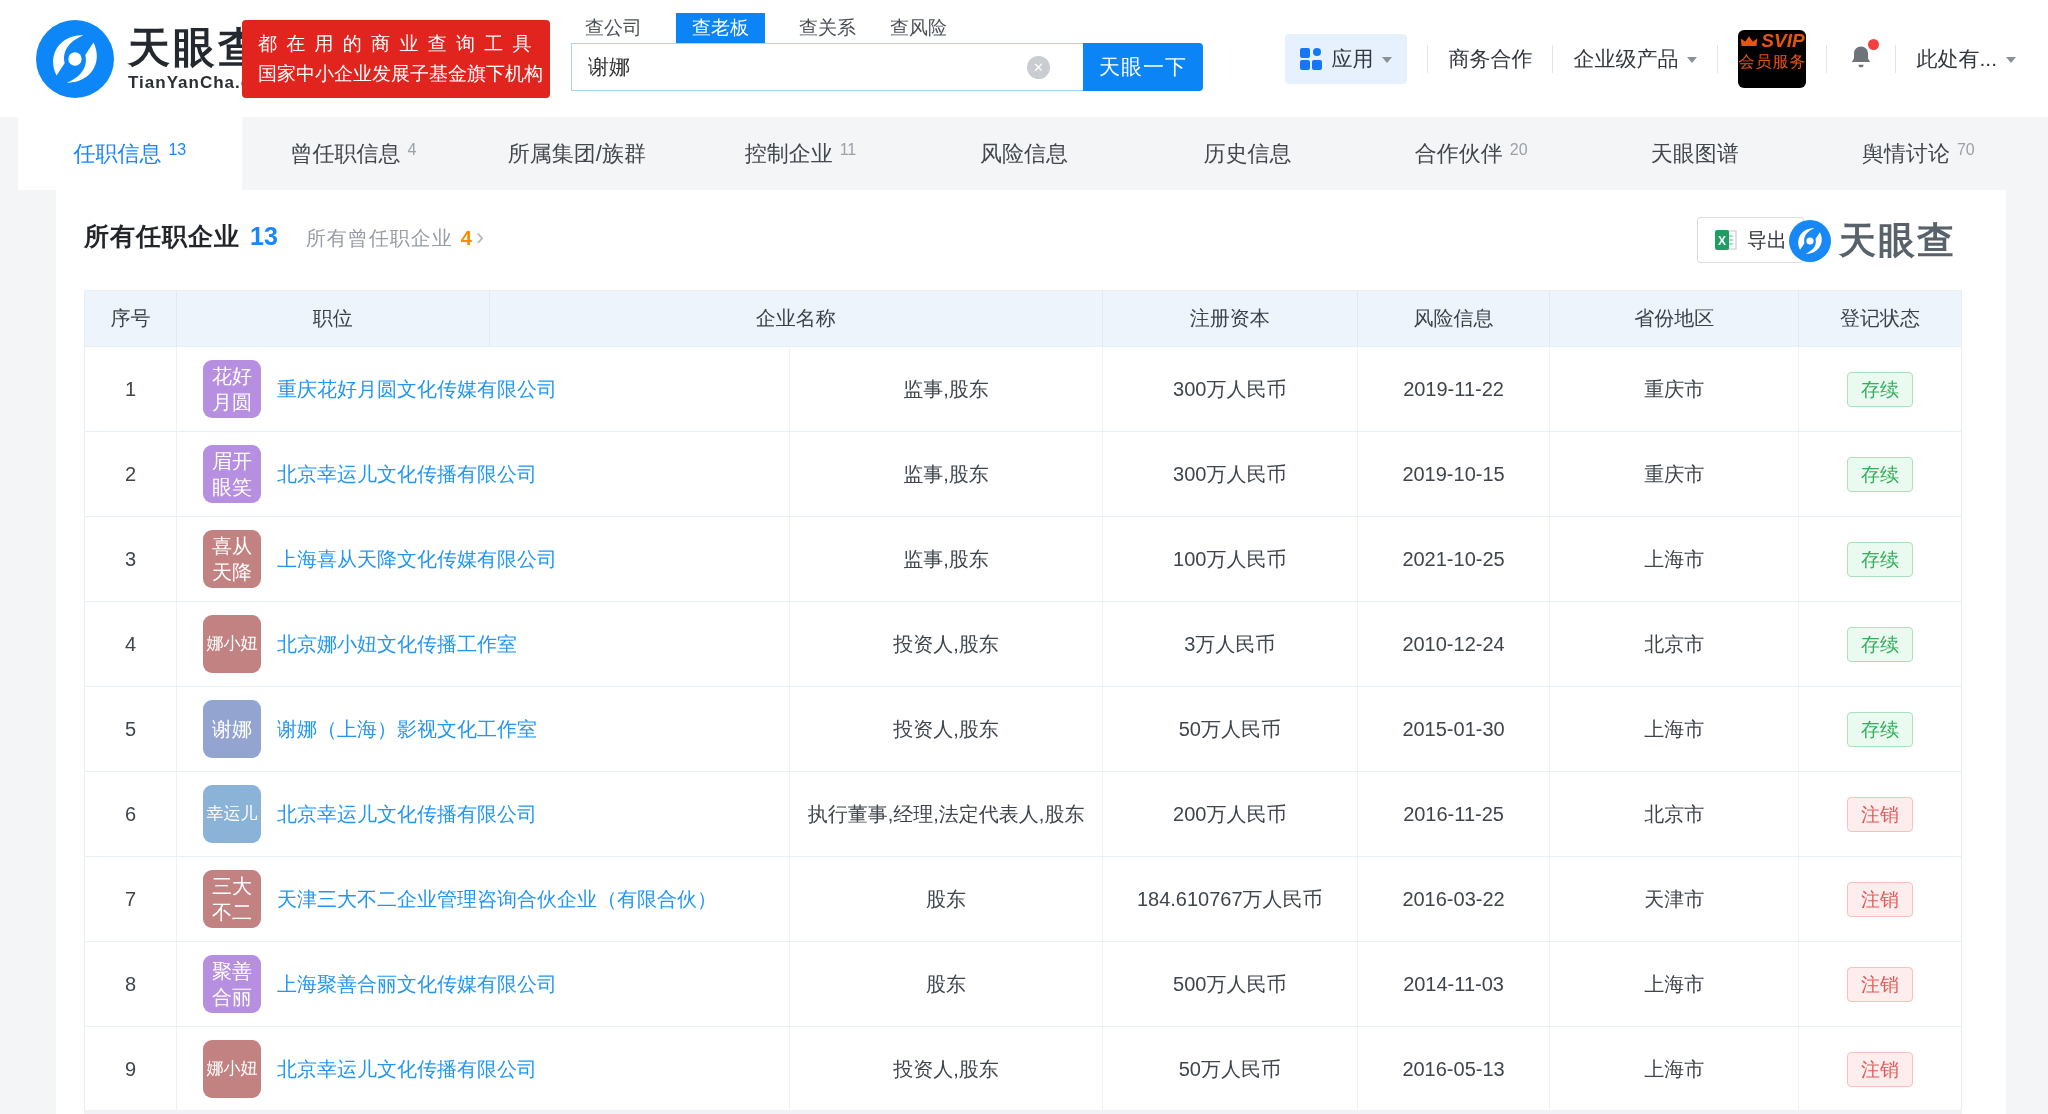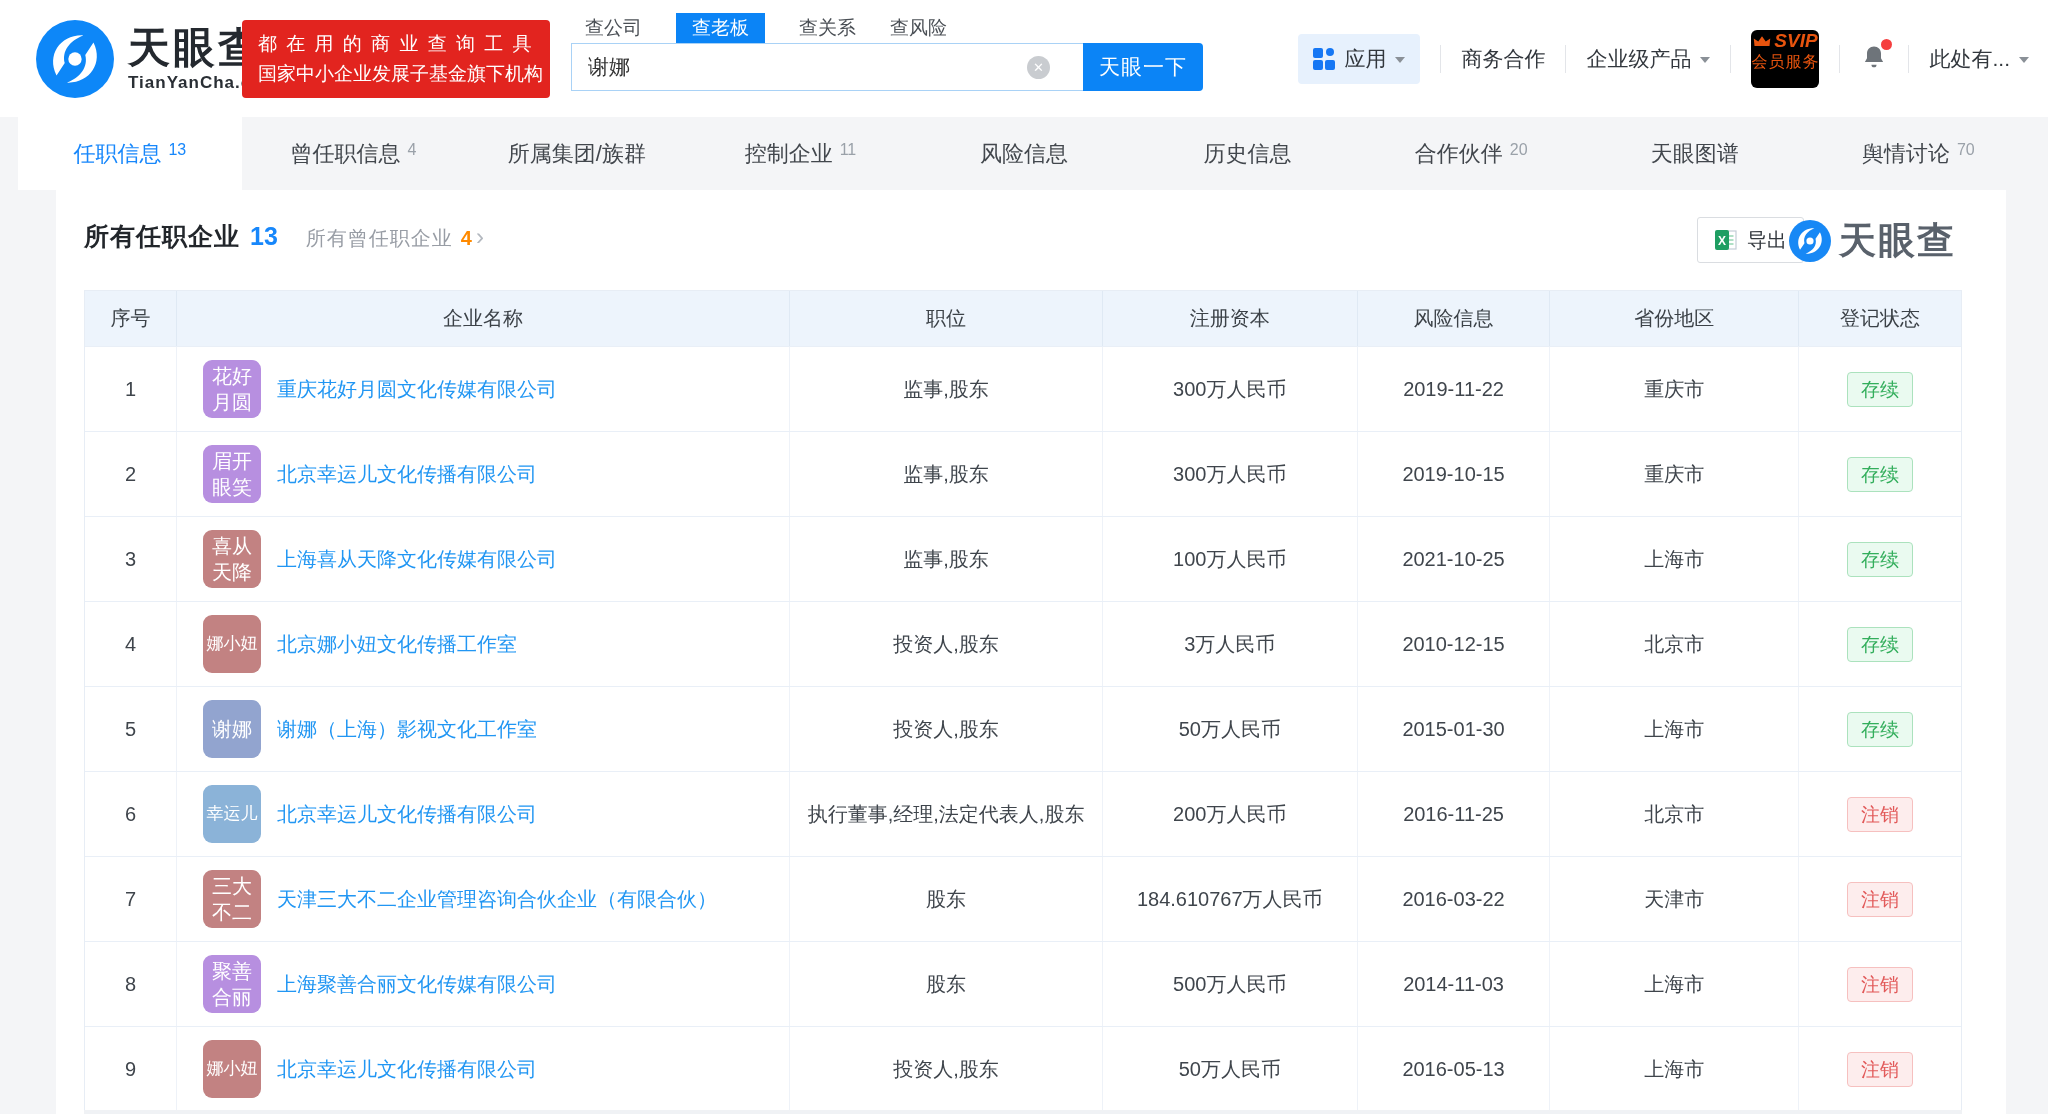--- a/index.html
+++ b/index.html
@@ -18,21 +18,21 @@
   .banner-line2 { font-size:19px; line-height:30px; white-space:nowrap;}
 
   .search-tabs { position:absolute; left:585px; top:13px; height:30px; display:flex; align-items:stretch; gap:34px; }
   .stab { font-size:19px; color:#4a4f55; display:flex; align-items:center; cursor:pointer; }
   .stab.active { background:#0b84f6; color:#fff; padding:0 16px; }
   .search-box { position:absolute; left:571px; top:43px; height:48px; display:flex; }
   .search-input { width:512px; height:48px; border:1px solid #a9d2f6; border-right:none; outline:none; font-size:21px; color:#333; padding:0 56px 0 16px; font-family:inherit; background:#fff;}
   .clear-icon { position:absolute; left:456px; top:13px; width:23px; height:23px; border-radius:50%; background:#c9ccd0; color:#fff; font-size:13px; font-weight:bold; display:flex; align-items:center; justify-content:center; cursor:pointer;}
   .search-btn { width:120px; height:48px; background:#0b84f6; color:#fff; font-size:21px; border:none; border-radius:0 4px 4px 0; cursor:pointer; font-family:inherit; letter-spacing:1px;}
 
-  .header-nav { position:absolute; right:19px; top:30px; height:58px; display:flex; align-items:center; }
+  .header-nav { position:absolute; right:32px; top:30px; height:58px; display:flex; align-items:center; }
   .nav-divider { width:1px; height:28px; background:#e3e5e9; margin:0 20px; }
   .apps-chip { display:flex; align-items:center; background:#e7f1fd; border-radius:4px; padding:11px 15px; cursor:pointer;}
   .grid-icon { width:22px; height:22px; display:grid; grid-template-columns:10px 10px; grid-template-rows:10px 10px; gap:2px; margin-right:9px;}
   .grid-icon span { background:#1677f4; border-radius:2px; }
   .grid-icon span.dot { border-radius:50%; width:8px; height:8px; margin-left:1px;}
   .nav-label { font-size:21px; color:#32373d; white-space:nowrap; cursor:pointer;}
   .caret { width:0; height:0; border:5px solid transparent; border-top:6px solid #8a9097; margin-left:9px; transform:translateY(3px); }
   .svip-badge { width:68px; height:58px; background:#000000; border-radius:6px; display:flex; flex-direction:column; align-items:center; cursor:pointer;}
   .svip-line1 { display:flex; align-items:center; gap:3px; font-size:19px; font-style:italic; font-weight:bold; color:#e8540e; line-height:22px;}
   .svip-line2 { font-size:16px; color:#e8540e; line-height:20px; letter-spacing:1px;}
@@ -218,22 +218,22 @@
         <path d="M20 54 C 10 34 24 14 46 15 C 33 20 25 30 28 42 Z" fill="#fff"></path>
         <path d="M56 22 C 66 42 52 62 30 61 C 43 56 51 46 48 34 Z" fill="#fff"></path>
         <circle cx="38" cy="38" r="6.5" fill="#fff"></circle>
       </svg>
       <span class="watermark-text">天眼查</span>
     </div>
 
     <div class="table">
       <div class="thead">
           <div class="th" style="width: 92px;">序号</div>
+          <div class="th" style="width: 313px;">职位</div>
           <div class="th" style="width: 614px;">企业名称</div>
-          <div class="th" style="width: 313px;">职位</div>
           <div class="th" style="width: 255px;">注册资本</div>
           <div class="th" style="width: 193px;">风险信息</div>
           <div class="th" style="width: 249px;">省份地区</div>
           <div class="th" style="width: 162px;">登记状态</div>
         </div>
       <div class="tbody">
           <div class="trow">
             <div class="td" style="width: 92px;">1</div>
             <div class="td name" style="width: 614px;">
               <div class="avatar" style="background: rgb(183, 143, 224);">
@@ -287,21 +287,21 @@
           <div class="trow">
             <div class="td" style="width: 92px;">4</div>
             <div class="td name" style="width: 614px;">
               <div class="avatar small" style="background: rgb(194, 130, 130);">
                 <div>娜小妞</div>
               </div>
               <a class="company-link">北京娜小妞文化传播工作室</a>
             </div>
             <div class="td" style="width: 313px;">投资人,股东</div>
             <div class="td" style="width: 255px;">3万人民币</div>
-            <div class="td" style="width: 193px;">2010-12-15</div>
+            <div class="td" style="width: 193px;">2010-12-24</div>
             <div class="td" style="width: 249px;">北京市</div>
             <div class="td" style="width: 162px;">
               <span class="badge active">存续</span>
             </div>
           </div>
           <div class="trow">
             <div class="td" style="width: 92px;">5</div>
             <div class="td name" style="width: 614px;">
               <div class="avatar" style="background: rgb(146, 164, 207);">
                 <div>谢娜</div>

